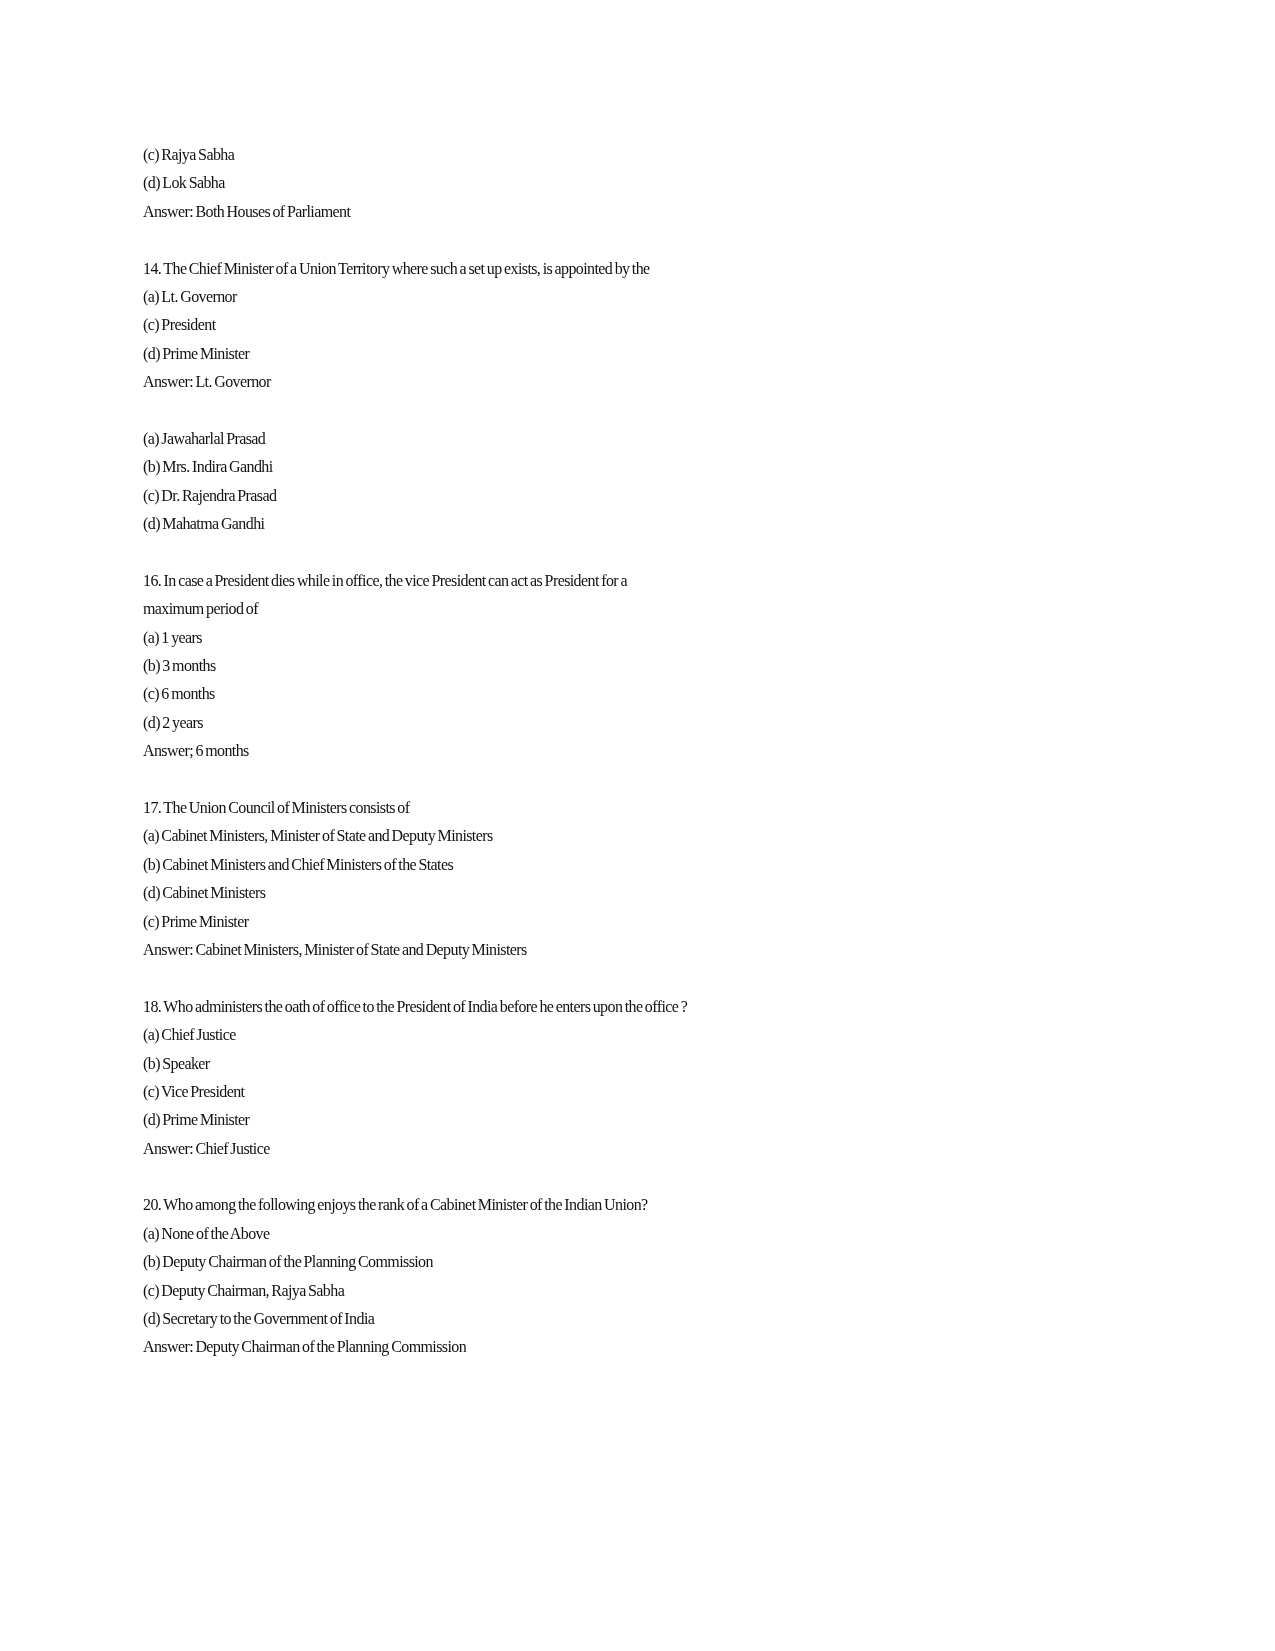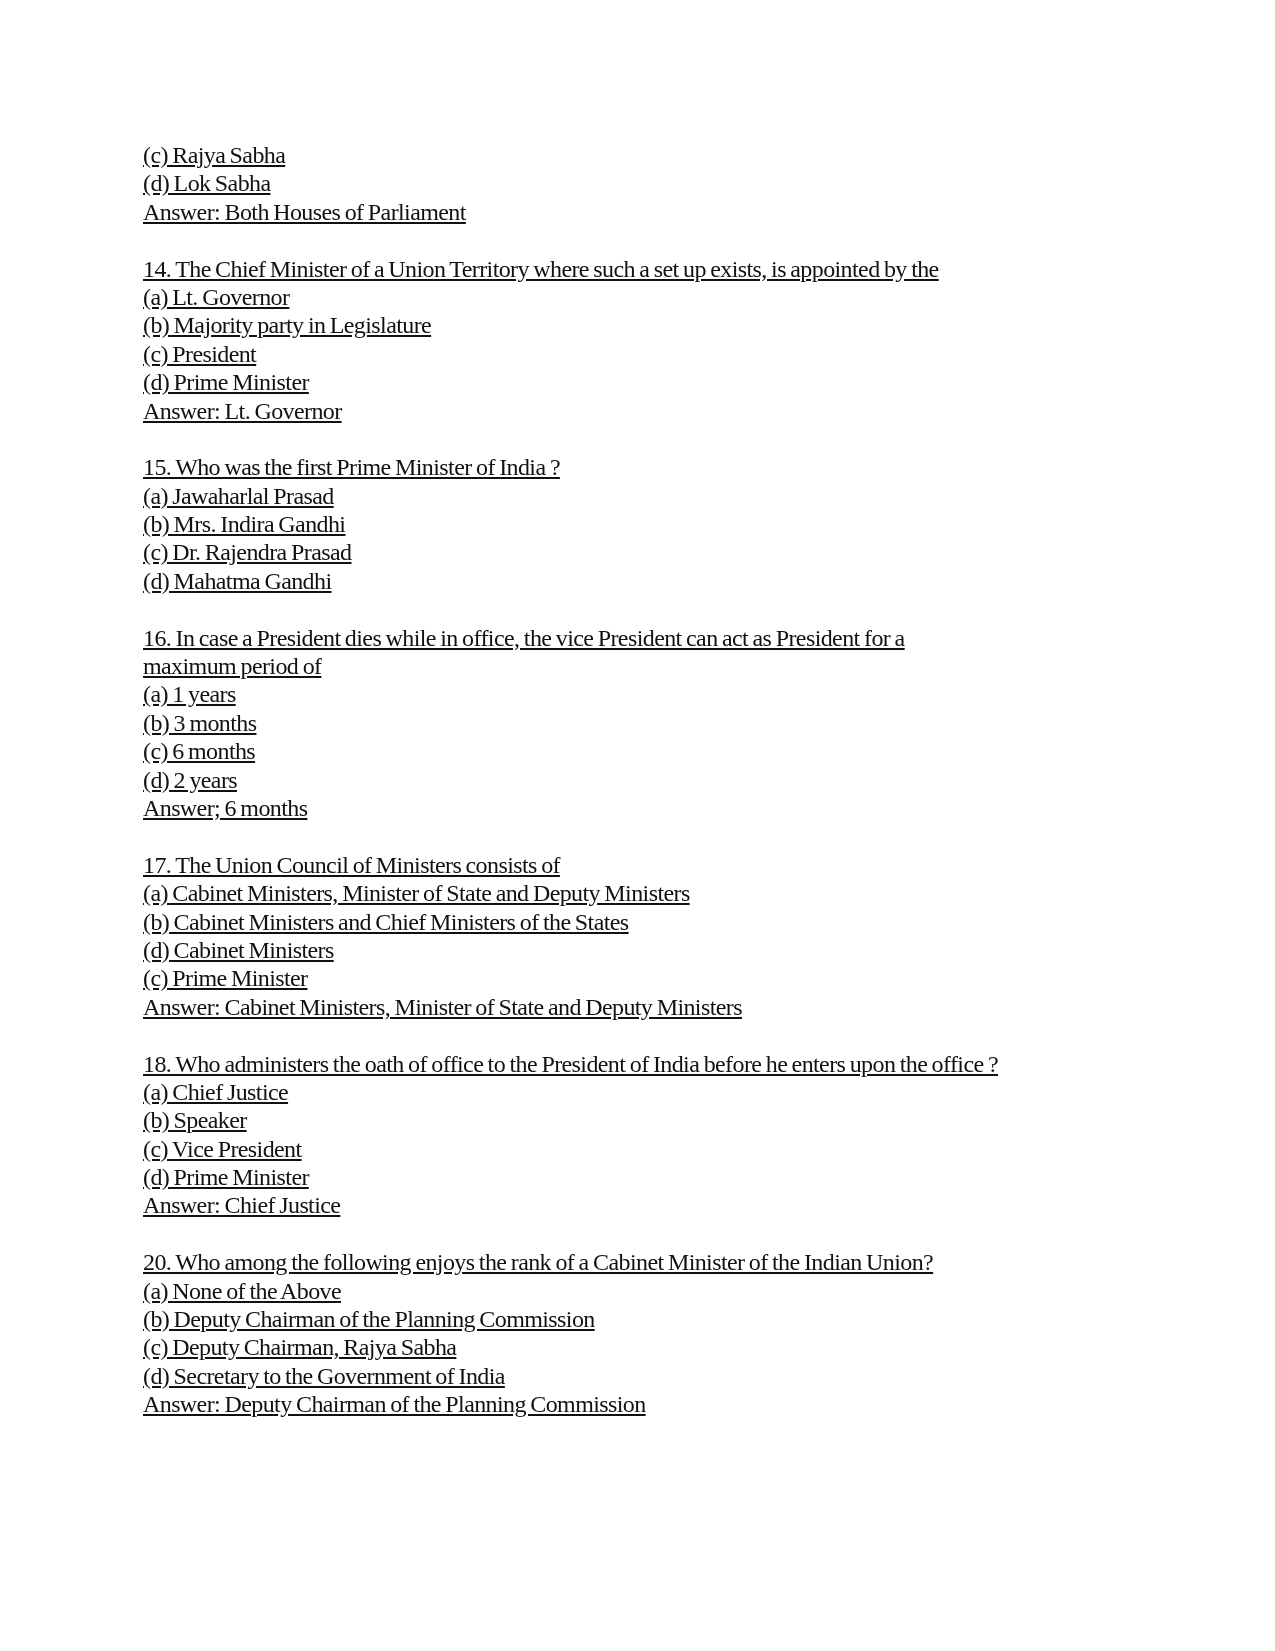--- a/index.html
+++ b/index.html
@@ -15,54 +15,51 @@
       font-family: "Liberation Serif", "DejaVu Serif", serif;
       color: #111111;
     }
     .page {
       position: absolute;
       left: 143px;
       top: 141px;
       width: 1000px;
     }
     .line {
-      font-size: 24px;
+      font-size: 16px;
       line-height: 28.4px;
       height: 28.4px;
       white-space: nowrap;
       letter-spacing: -0.6px;
       word-spacing: -1px;
-      text-decoration: underline;
     }
     .block {
       margin-bottom: 28.4px;
     }
   </style>
 </head>
 <body>
 
 <div class="page">
 
   <div class="block">
     <div class="line">(c) Rajya Sabha</div>
     <div class="line">(d) Lok Sabha</div>
     <div class="line">Answer: Both Houses of Parliament</div>
   </div>
 
   <div class="block">
     <div class="line">14. The Chief Minister of a Union Territory where such a set up exists, is appointed by the</div>
     <div class="line">(a) Lt. Governor</div>
-    <div class="line">(b) Majority party in Legislature</div>
     <div class="line">(c) President</div>
     <div class="line">(d) Prime Minister</div>
     <div class="line">Answer: Lt. Governor</div>
   </div>
 
   <div class="block">
-    <div class="line">15. Who was the first Prime Minister of India ?</div>
     <div class="line">(a) Jawaharlal Prasad</div>
     <div class="line">(b) Mrs. Indira Gandhi</div>
     <div class="line">(c) Dr. Rajendra Prasad</div>
     <div class="line">(d) Mahatma Gandhi</div>
   </div>
 
   <div class="block">
     <div class="line">16. In case a President dies while in office, the vice President can act as President for a</div>
     <div class="line">maximum period of</div>
     <div class="line">(a) 1 years</div>

